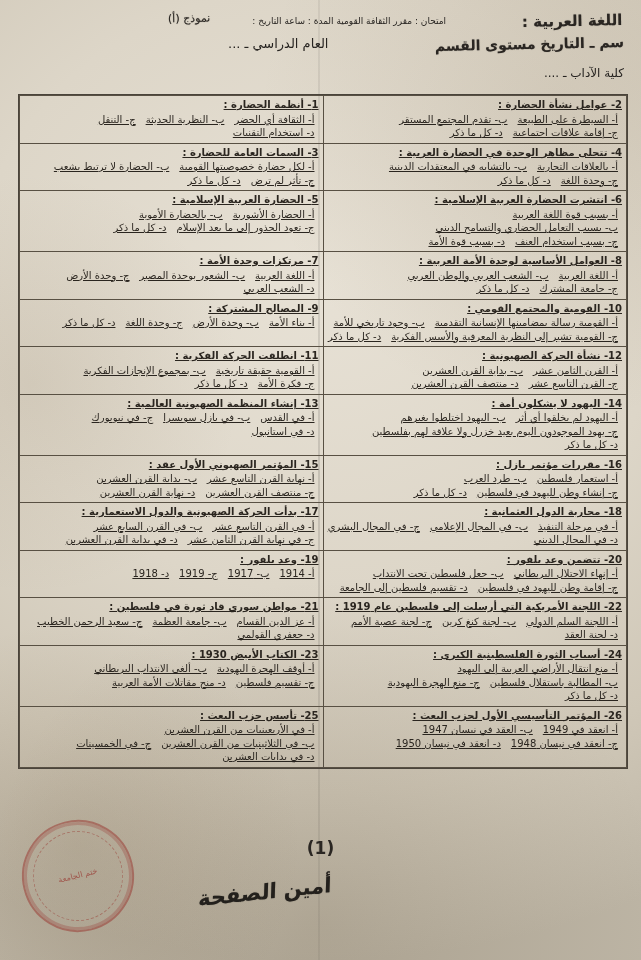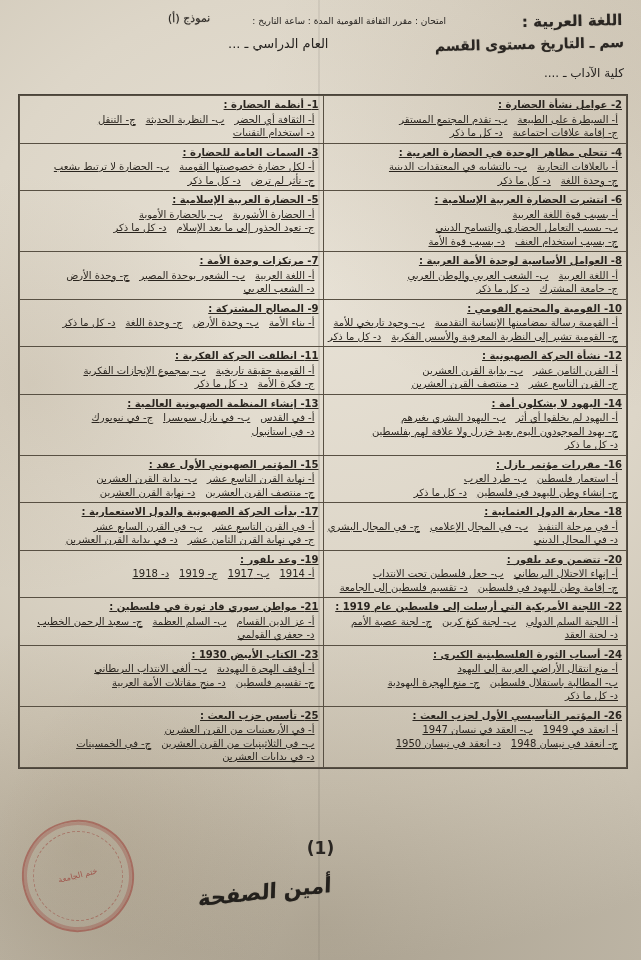--- a/index.html
+++ b/index.html
@@ -298,21 +298,21 @@
                   <span class="opt">ج- فكرة الأمة</span>
                   <span class="opt">د- كل ما ذكر</span>
                 </div>
               </td>
             </tr>
             <tr>
               <td class="col">
                 <span class="q qnum">14- اليهود لا يشكلون أمة :</span>
                 <div class="opts">
                   <span class="opt">أ- اليهود لم يخلقوا أي أثر</span>
-                  <span class="opt">ب- اليهود البشري بغيرهم</span>
+                  <span class="opt">ب- اليهود اختلطوا بغيرهم</span>
                   <span class="opt w">ج- يهود الموجودون اليوم بعيد خزرل ولا علاقة لهم بفلسطين</span>
                   <span class="opt">د- كل ما ذكر</span>
                 </div>
               </td>
               <td class="col">
                 <span class="q qnum">13- إنشاء المنظمة الصهيونية العالمية :</span>
                 <div class="opts">
                   <span class="opt">أ- في القدس</span>
                   <span class="opt">ب- في بازل سويسرا</span>
                   <span class="opt">ج- في نيويورك</span>
@@ -387,21 +387,21 @@
                   <span class="opt">أ- اللجنة السلم الدولي</span>
                   <span class="opt">ب- لجنة كنغ كرين</span>
                   <span class="opt">ج- لجنة عصبة الأمم</span>
                   <span class="opt">د- لجنة العقد</span>
                 </div>
               </td>
               <td class="col">
                 <span class="q qnum">21- مواطن سوري قاد ثورة في فلسطين :</span>
                 <div class="opts">
                   <span class="opt">أ- عز الدين القسام</span>
-                  <span class="opt">ب- السلم العظمة</span>
+                  <span class="opt">ب- جامعة العظمة</span>
                   <span class="opt">ج- سعيد الرحمن الخطيب</span>
                   <span class="opt">د- جعفري القولمي</span>
                 </div>
               </td>
             </tr>
             <tr>
               <td class="col">
                 <span class="q qnum">24- أسباب الثورة الفلسطينية الكبرى :</span>
                 <div class="opts">
                   <span class="opt w">أ- منع انتقال الأراضي العربية إلى اليهود</span>

